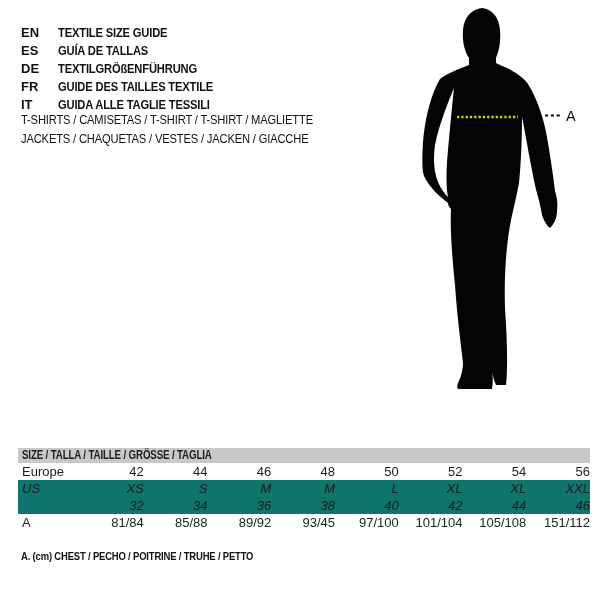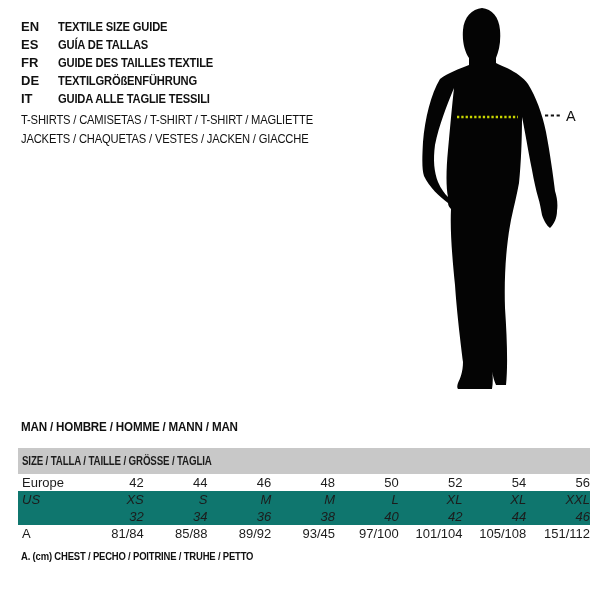--- a/index.html
+++ b/index.html
@@ -4,21 +4,21 @@
 <style>
   html,body{margin:0;padding:0;}
   .canvas{
     position:relative;width:600px;height:600px;background:#ffffff;overflow:hidden;
     font-family:"Liberation Sans",sans-serif;color:#111;
   }
   .cond{transform:scaleX(0.86);transform-origin:0 50%;display:inline-block;white-space:nowrap;letter-spacing:-0.2px;}
   .cond2{transform:scaleX(0.78);transform-origin:0 50%;display:inline-block;white-space:nowrap;letter-spacing:-0.2px;}
 
   
-  .lang-list{position:absolute;left:21px;top:17px;}
+  .lang-list{position:absolute;left:21px;top:23px;}
   .lang-row{display:flex;height:18px;align-items:center;font-weight:bold;font-size:13px;}
   .lang-code{width:37px;flex:0 0 37px;}
   .lang-label{white-space:nowrap;}
 
   
   .categories{position:absolute;left:21px;top:110px;font-weight:normal;font-size:13px;}
   .cat-line{height:19px;display:flex;align-items:center;}
 
   
   .figure{position:absolute;left:395px;top:0;width:205px;height:400px;}
@@ -27,21 +27,21 @@
 
   
   .man-label{position:absolute;left:21px;top:418px;font-weight:bold;font-size:13.5px;height:16px;display:flex;align-items:center;}
 
   
   table.size-table{
     position:absolute;left:18px;top:448px;width:572px;
     border-collapse:collapse;table-layout:fixed;font-size:13px;color:#1c1c1c;
   }
   table.size-table th{
-    background:#c8c8c8;height:26px;font-weight:bold;font-size:12.5px;
+    background:#c8c8c8;height:15px;font-weight:bold;font-size:12.5px;
     text-align:left;padding:0 0 0 4px;line-height:15px;
   }
   table.size-table td{height:17px;line-height:17px;text-align:right;padding:0;font-weight:normal;}
   table.size-table td.lbl{text-align:left;padding-left:4px;}
   table.size-table tr.shaded td{background:#0f766e;font-style:italic;}
 
   
   .note{position:absolute;left:21px;top:548px;font-weight:bold;font-size:11px;height:16px;display:flex;align-items:center;}
 </style>
 </head>
@@ -52,26 +52,26 @@
   <div class="lang-list">
     <div class="lang-row">
       <span class="lang-code">EN</span>
       <span class="lang-label cond">TEXTILE SIZE GUIDE</span>
     </div>
     <div class="lang-row">
       <span class="lang-code">ES</span>
       <span class="lang-label cond">GUÍA DE TALLAS</span>
     </div>
     <div class="lang-row">
+      <span class="lang-code">DE</span>
+      <span class="lang-label cond">TEXTILGRÖßENFÜHRUNG</span>
+    </div>
+    <div class="lang-row">
       <span class="lang-code">FR</span>
       <span class="lang-label cond">GUIDE DES TAILLES TEXTILE</span>
-    </div>
-    <div class="lang-row">
-      <span class="lang-code">DE</span>
-      <span class="lang-label cond">TEXTILGRÖßENFÜHRUNG</span>
     </div>
     <div class="lang-row">
       <span class="lang-code">IT</span>
       <span class="lang-label cond">GUIDA ALLE TAGLIE TESSILI</span>
     </div>
   </div>
 
   <div class="categories">
     <div class="cat-line">
       <span class="cond">T-SHIRTS / CAMISETAS / T-SHIRT / T-SHIRT / MAGLIETTE</span>
@@ -127,23 +127,20 @@
                C 55,128 57,106 59,88 Z"></path>
 
       <line x1="62" y1="117" x2="123" y2="117" stroke-width="2.4" stroke-dasharray="2.3 2" stroke="#c9d600"></line>
 
       <line x1="150" y1="115.5" x2="166" y2="115.5" stroke-width="1.8" stroke-dasharray="3.2 2.6" stroke="#111111"></line>
 
       <text x="171" y="121">A</text>
     </svg>
   </div>
 
-  <div class="man-label">
-    <span class="cond">MAN / HOMBRE / HOMME / MANN / MAN</span>
-  </div>
 
   <table class="size-table">
     <colgroup>
       <col style="width:62px">
       <col>
         <col>
         <col>
         <col>
         <col>
         <col>

